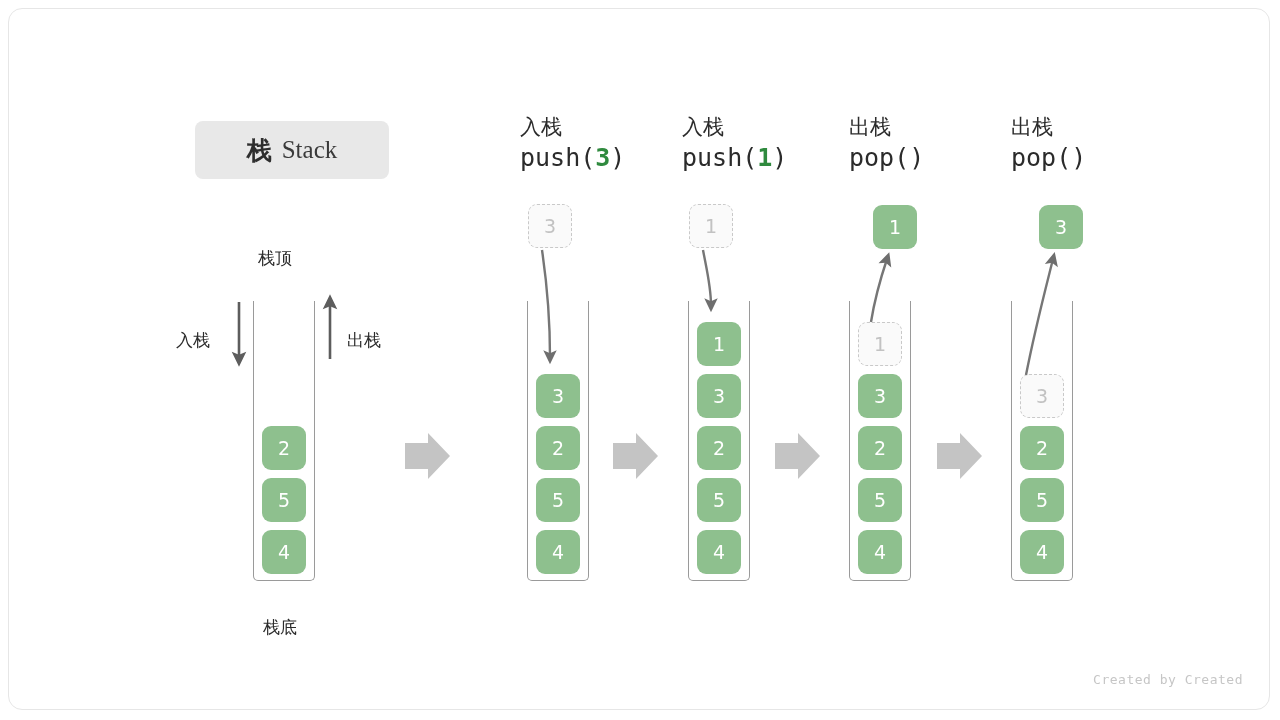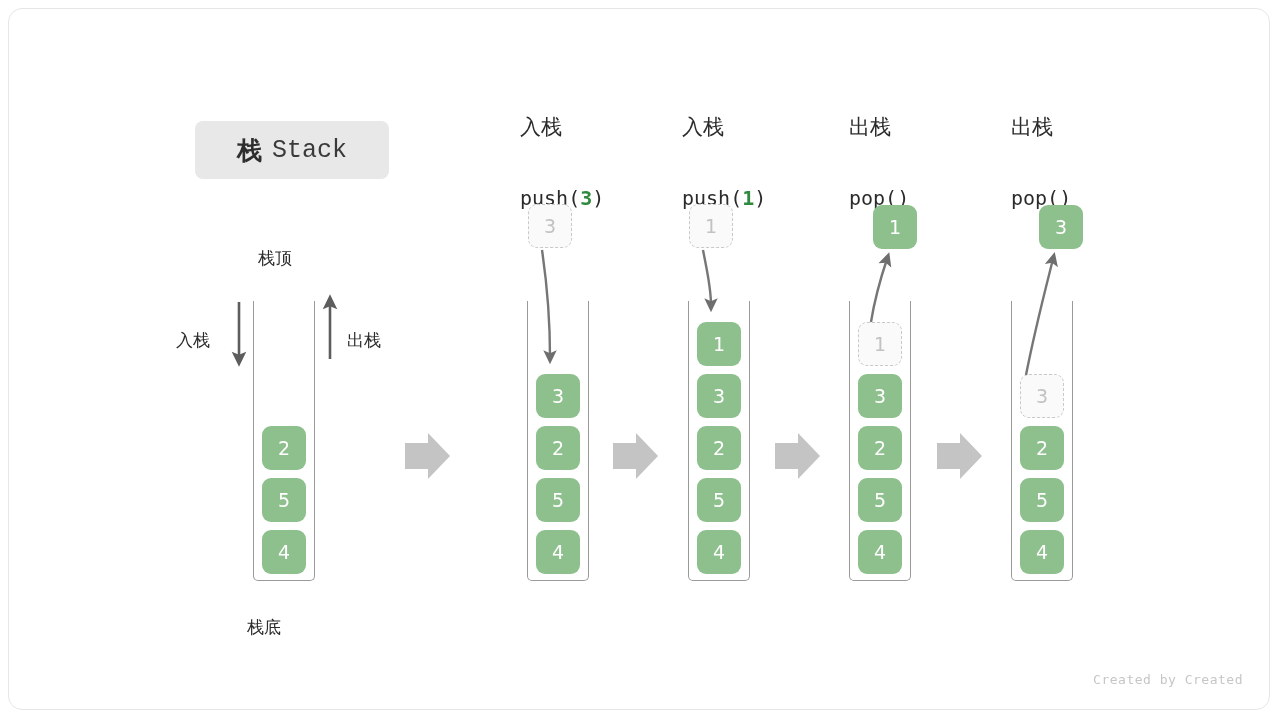--- a/index.html
+++ b/index.html
@@ -29,21 +29,21 @@
     display: flex; align-items: center; justify-content: center;
   }
   #title-chip .t-cn {
     font-family: "DejaVu Sans", sans-serif;
     font-weight: bold;
     font-size: 25px;
     color: #2e2e2e;
     letter-spacing: 0px;
   }
   #title-chip .t-en {
-    font-family: Liberation Mono, monospace;
+    font-family: Liberation Serif, serif;
     font-size: 25px;
     color: #3a3a3a;
     margin-left: 10px;
   }
 
   
   .cn-label {
     position: absolute;
     font-family: "DejaVu Sans", sans-serif;
     font-weight: normal;
@@ -90,25 +90,24 @@
   }
   .op-label .line-cn {
     font-family: "DejaVu Sans", sans-serif;
     font-size: 21px;
     color: #2b2b2b;
     display: block;
     line-height: 30px;
   }
   .op-label .line-code {
     font-family: "DejaVu Sans Mono", monospace;
-    font-size: 20px;
+    font-size: 25px;
     color: #2b2b2b;
     display: block;
     line-height: 32px;
-    margin-top: 40px;
   }
   .op-label .arg { color: #2f8a3e; font-weight: bold; }
 
   
   #overlay { position: absolute; left: 0; top: 0; width: 1262px; height: 702px; pointer-events: none; }
 
   
   #watermark {
     position: absolute;
     right: 26px; bottom: 22px;
@@ -122,21 +121,21 @@
 <body>
 
 <div id="card">
 
   <div id="title-chip">
     <span class="t-cn">栈</span>
     <span class="t-en">Stack</span>
   </div>
 
   <div class="cn-label" style="left:249px; top:238px;">栈顶</div>
-  <div class="cn-label" style="left:238px; top:607px;">栈底</div>
+  <div class="cn-label" style="left:254px; top:607px;">栈底</div>
   <div class="cn-label" style="left:167px; top:320px;">入栈</div>
   <div class="cn-label" style="left:338px; top:320px;">出栈</div>
 
   <div class="stack-wrap">
     <div class="stack-tube" style="left:244px; top:292px; width:62px; height:280px;"></div>
     <div class="cell solid" style="left:253px; top:417px;">2</div>
     <div class="cell solid" style="left:253px; top:469px;">5</div>
     <div class="cell solid" style="left:253px; top:521px;">4</div>
   </div>
 

